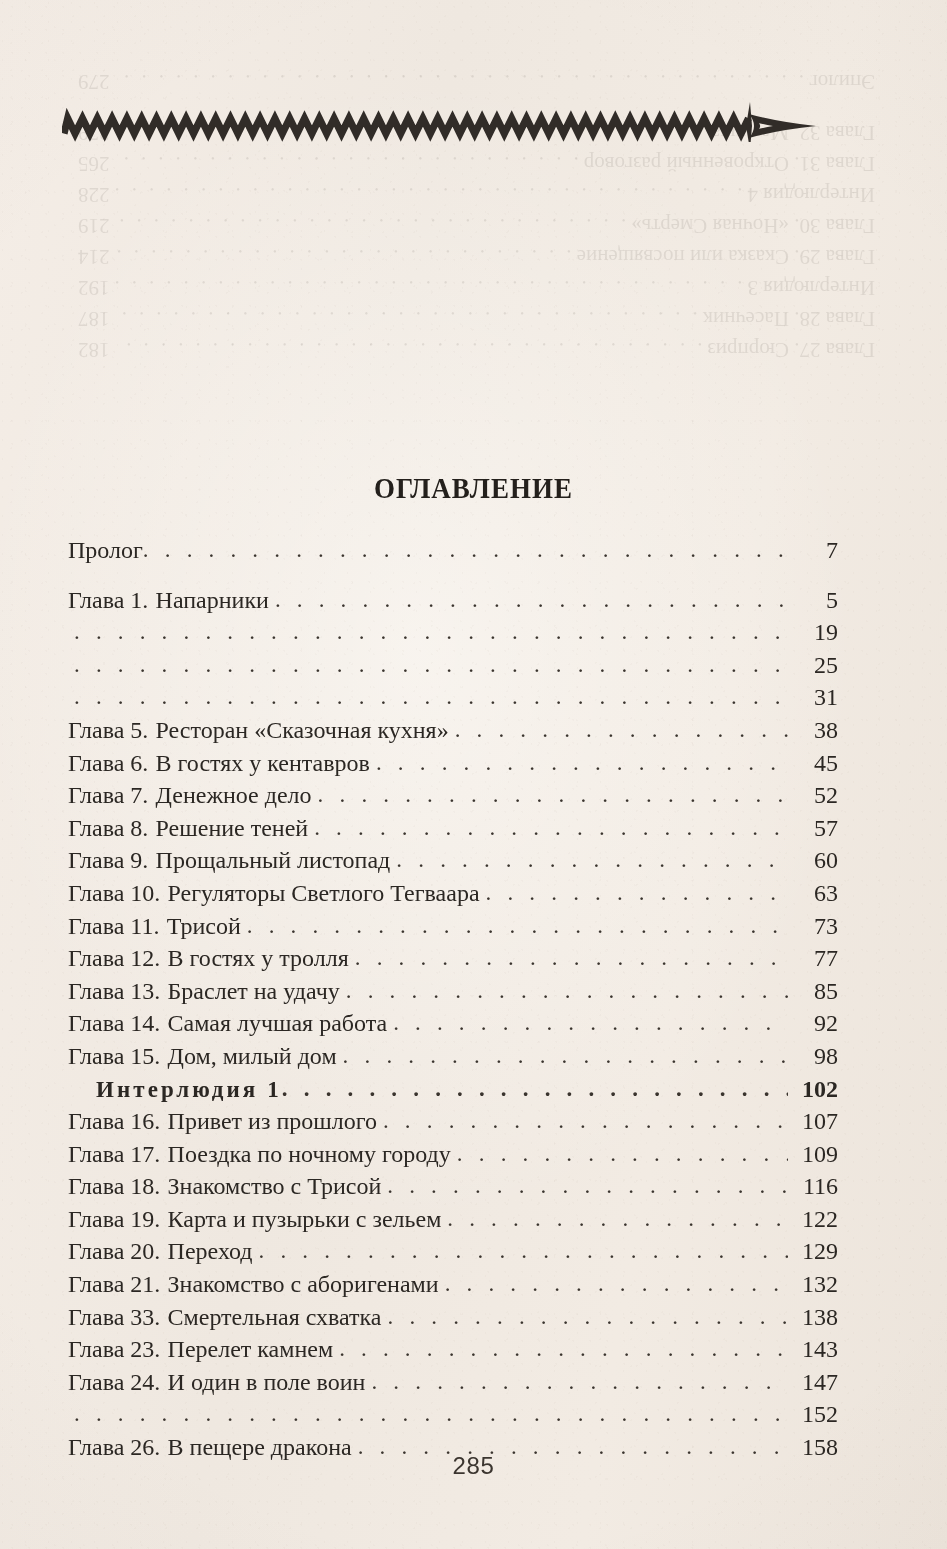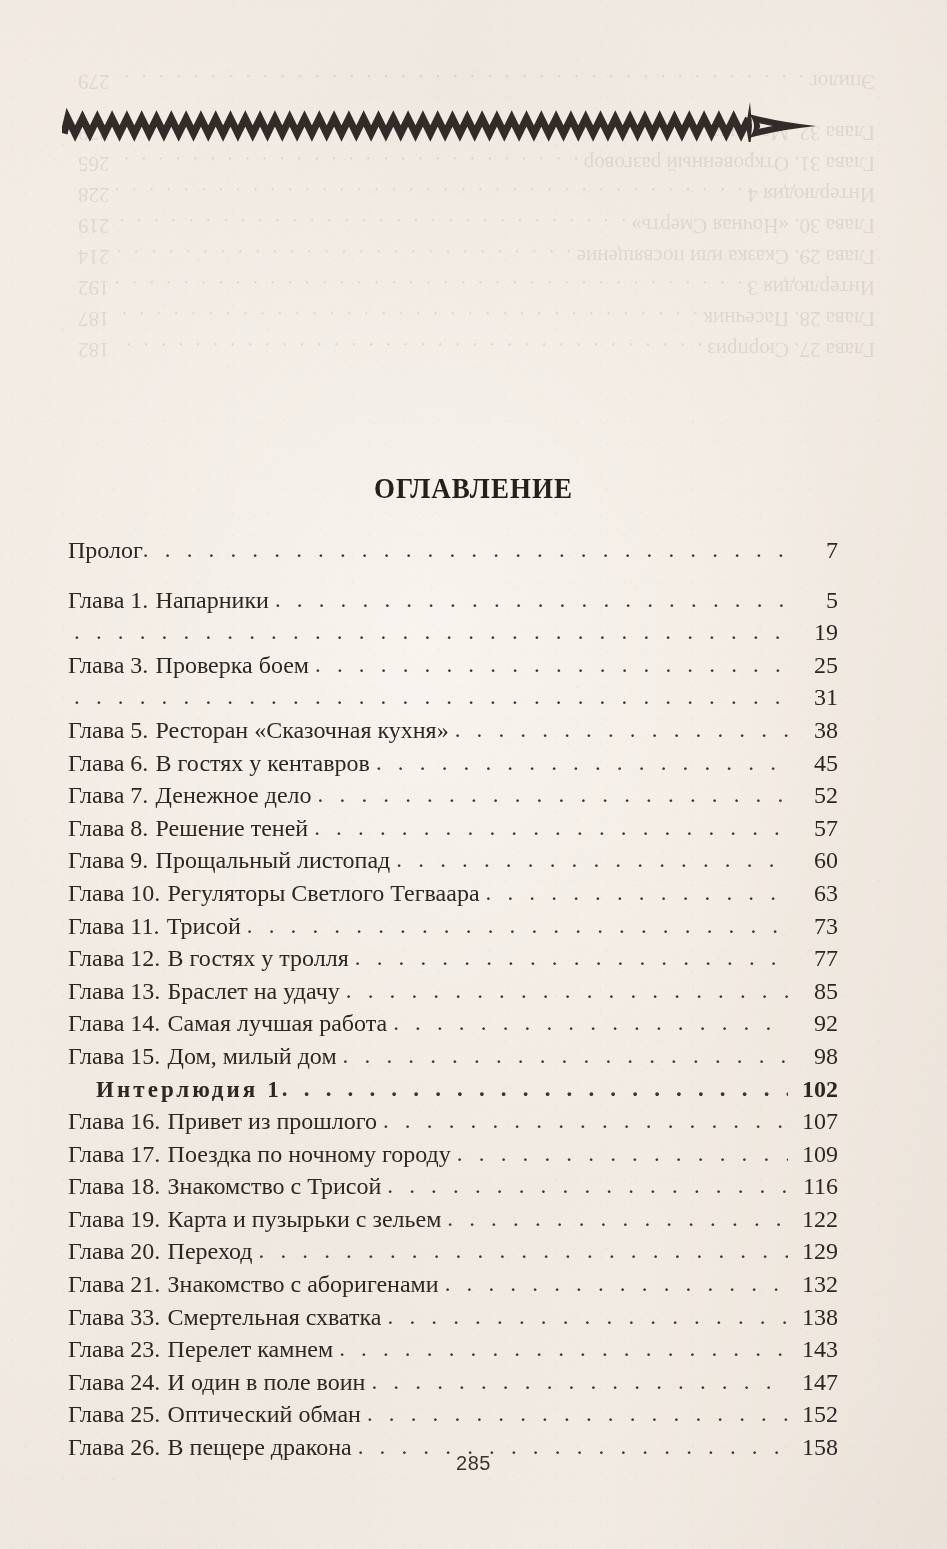--- a/index.html
+++ b/index.html
@@ -166,21 +166,21 @@
   }
 
   
   .folio {
     position: absolute;
     left: 0;
     top: 1452px;
     width: 947px;
     text-align: center;
     font-family: "Liberation Sans", "DejaVu Sans", sans-serif;
-    font-size: 20px;
+    font-size: 24px;
     color: #3b352f;
     letter-spacing: .6px;
     z-index: 4;
   }
 </style>
 </head>
 <body>
 
 <div class="paper-texture"></div>
 <div class="paper-grain"></div>
@@ -264,21 +264,20 @@
       <div class="toc-row">
         <span class="toc-label"><span class="toc-chap">Глава 1.</span><span class="toc-name">Напарники</span></span>
         <span class="toc-leader">. . . . . . . . . . . . . . . . . . . . . . . . . . . . . . . . . . . . . . . . . . . . . . . . . . . . . . . . . . . . .</span>
         <span class="toc-page">5</span>
       </div>
       <div class="toc-row">
         <span class="toc-leader">. . . . . . . . . . . . . . . . . . . . . . . . . . . . . . . . . . . . . . . . . . . . . . . . . . . . . . . . . . . . .</span>
         <span class="toc-page">19</span>
       </div>
       <div class="toc-row">
-        <span class="toc-label"><span class="toc-chap">Глава 3.</span><span class="toc-name">Проверка боем</span></span>
         <span class="toc-leader">. . . . . . . . . . . . . . . . . . . . . . . . . . . . . . . . . . . . . . . . . . . . . . . . . . . . . . . . . . . . .</span>
         <span class="toc-page">25</span>
       </div>
       <div class="toc-row">
         <span class="toc-leader">. . . . . . . . . . . . . . . . . . . . . . . . . . . . . . . . . . . . . . . . . . . . . . . . . . . . . . . . . . . . .</span>
         <span class="toc-page">31</span>
       </div>
       <div class="toc-row">
         <span class="toc-label"><span class="toc-chap">Глава 5.</span><span class="toc-name">Ресторан «Сказочная кухня»</span></span>
         <span class="toc-leader">. . . . . . . . . . . . . . . . . . . . . . . . . . . . . . . . . . . . . . . . . . . . . . . . . . . . . . . . . . . . .</span>
@@ -378,21 +377,20 @@
         <span class="toc-label"><span class="toc-chap">Глава 23.</span><span class="toc-name">Перелет камнем</span></span>
         <span class="toc-leader">. . . . . . . . . . . . . . . . . . . . . . . . . . . . . . . . . . . . . . . . . . . . . . . . . . . . . . . . . . . . .</span>
         <span class="toc-page">143</span>
       </div>
       <div class="toc-row">
         <span class="toc-label"><span class="toc-chap">Глава 24.</span><span class="toc-name">И один в поле воин</span></span>
         <span class="toc-leader">. . . . . . . . . . . . . . . . . . . . . . . . . . . . . . . . . . . . . . . . . . . . . . . . . . . . . . . . . . . . .</span>
         <span class="toc-page">147</span>
       </div>
       <div class="toc-row">
-        <span class="toc-label"><span class="toc-chap">Глава 25.</span><span class="toc-name">Оптический обман</span></span>
         <span class="toc-leader">. . . . . . . . . . . . . . . . . . . . . . . . . . . . . . . . . . . . . . . . . . . . . . . . . . . . . . . . . . . . .</span>
         <span class="toc-page">152</span>
       </div>
       <div class="toc-row">
         <span class="toc-label"><span class="toc-chap">Глава 26.</span><span class="toc-name">В пещере дракона</span></span>
         <span class="toc-leader">. . . . . . . . . . . . . . . . . . . . . . . . . . . . . . . . . . . . . . . . . . . . . . . . . . . . . . . . . . . . .</span>
         <span class="toc-page">158</span>
       </div>
     </div>
 

